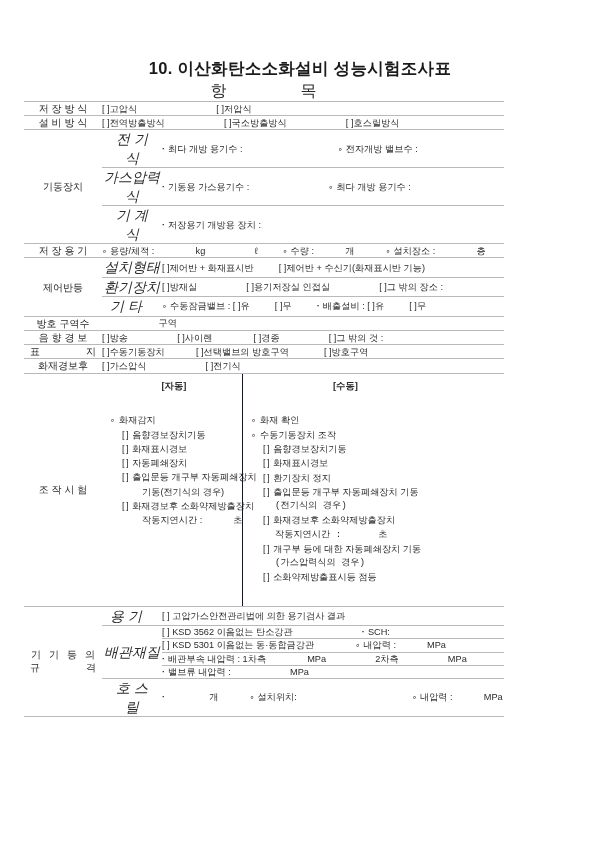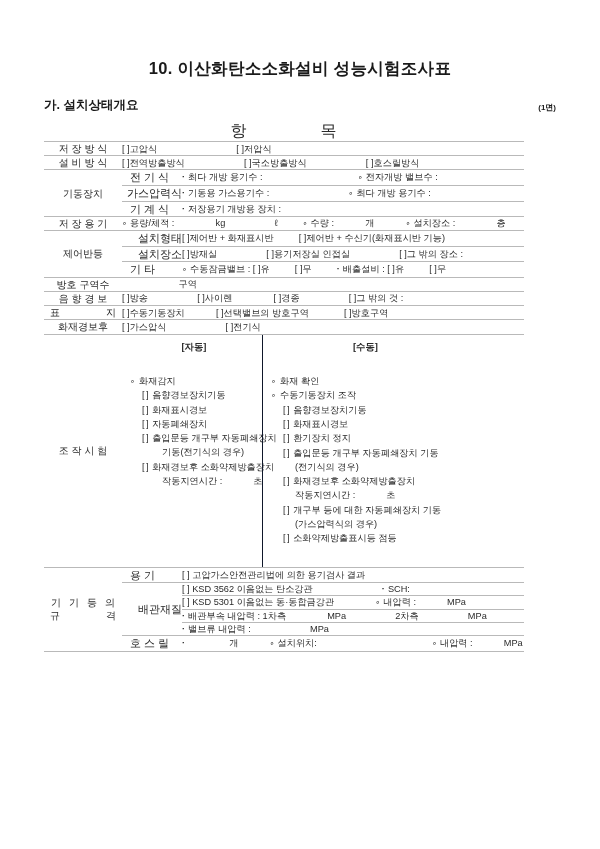--- a/index.html
+++ b/index.html
@@ -13,21 +13,21 @@
     font-family: "Liberation Sans", "DejaVu Sans", sans-serif;
     color: #1a1a1a;
     position: relative;
     overflow: hidden;
   }
   .page {
     position: relative;
     width: 600px;
     height: 692px;
     box-sizing: border-box;
-    padding: 0 44px;
+    padding: 0 24px;
   }
   
   .doc-title {
     text-align: center;
     font-size: 16.5px;
     font-weight: bold;
     letter-spacing: 0.3px;
     margin: 0;
     padding-top: 58px;
     white-space: nowrap;
@@ -82,25 +82,26 @@
     display: inline-block;
     letter-spacing: 2.6px;
     text-indent: 2.6px;
   }
   td.lbl .justify {
     display: flex;
     justify-content: space-between;
     padding: 0 6px;
   }
   td.sub {
-    text-align: right;
-    font-size: 11px;
+    text-align: center;
+    font-size: 14px;
     color: #2a2a2a;
     padding: 3px 2px;
     border-right: 1px solid #b9b9b9;
+    font-style: italic;
   }
   td.sub .justify {
     display: flex;
     justify-content: space-between;
     padding: 0 8px;
   }
   td.body {
     padding: 3px 0 3px 8px;
     font-size: 9.2px;
     color: #2a2a2a;
@@ -138,21 +139,21 @@
   .op-head {
     text-align: center;
     font-weight: bold;
     font-size: 9.4px;
     margin-bottom: 20px;
   }
   .op-item { white-space: nowrap; }
   .op-item.l1 { padding-left: 0px; }
   .op-item.l2 { padding-left: 12px; }
   .op-item.l3 { padding-left: 32px; }
-  .op-item.l4 { padding-left: 24px; }
+  .op-item.l4 { padding-left: 24px; font-family: Liberation Mono, monospace; }
   .checkbox::before { content: "[  ]"; margin-right: 4px; letter-spacing: -0.5px; }
   .dot::before { content: "\2218"; margin-right: 4px; font-size: 8px; }
 
   
   .footer {
     position: absolute;
     left: 0;
     right: 0;
     bottom: 14px;
     display: flex;
@@ -165,24 +166,20 @@
   .pagenum { letter-spacing: 1.5px; font-size: 10px; }
   .papernote { font-size: 7.6px; }
 </style>
 </head>
 <body>
 
 <div class="page">
 
   <h1 class="doc-title">10.  이산화탄소소화설비 성능시험조사표</h1>
 
-  <div class="sub-head-row">
-    <div class="sub-title">가.  설치상태개요</div>
-    <div class="page-mark">(1면)</div>
-  </div>
 
   <table class="form">
     <colgroup>
       <col class="c-label">
         <col class="c-sub">
         <col class="c-body">
     </colgroup>
     <tbody>
 
       <tr class="top-rule hdr-rule">
@@ -267,21 +264,21 @@
       <tr>
         <td class="lbl" rowspan="3">제어반등</td>
         <td class="sub">설치형태</td>
         <td class="body">
           <span>[  ]제어반 + 화재표시반</span>
           <span class="gap g20"></span>
           <span>[  ]제어반 + 수신기(화재표시반 기능)</span>
         </td>
       </tr>
       <tr>
-        <td class="sub">설치장소</td>
+        <td class="sub">환기장치</td>
         <td class="body">
           <span>[  ]방재실</span>
           <span class="gap g44"></span>
           <span>[  ]용기저장실 인접실</span>
           <span class="gap g44"></span>
           <span>[  ]그 밖의 장소 :</span>
         </td>
       </tr>
       <tr>
         <td class="sub">

